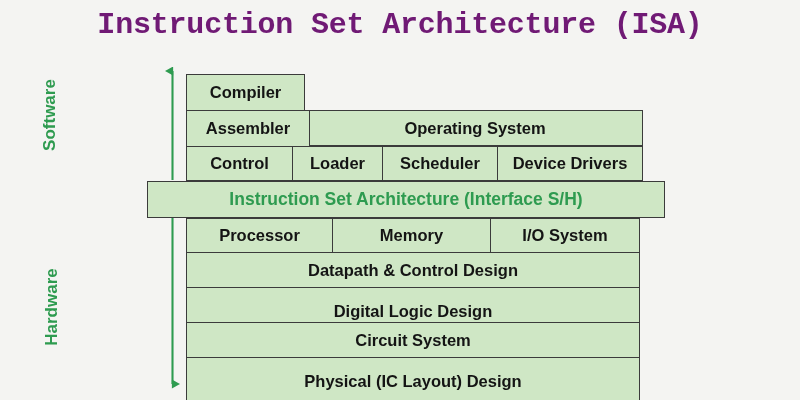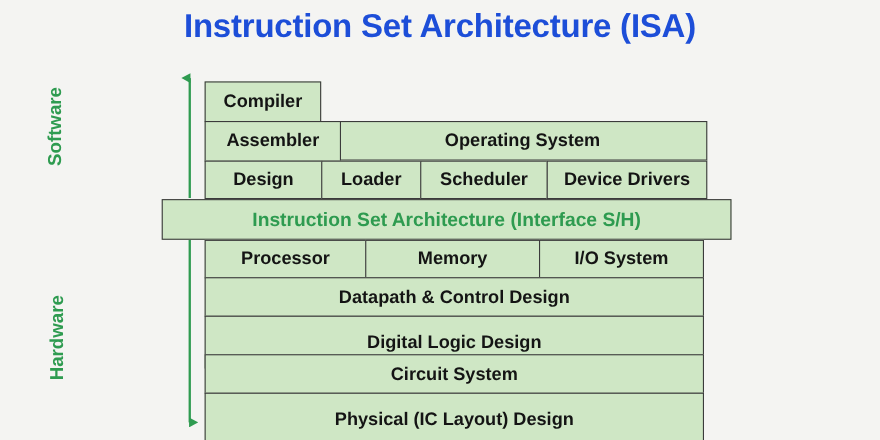--- a/index.html
+++ b/index.html
@@ -19,22 +19,23 @@
     height: 400px;
   }
   #title {
     position: absolute;
     left: 0;
     top: 8px;
     width: 800px;
     text-align: center;
     font-size: 30px;
     font-weight: bold;
-    color: #1d4ed8;
+    color: #701a75;
     letter-spacing: -0.2px;
+    font-family: Liberation Mono, monospace;
   }
 
   
   .box {
     position: absolute;
     box-sizing: border-box;
     background: #cfe7c5;
     border: 1.6px solid #3b3b3b;
     display: flex;
     align-items: center;
@@ -98,26 +99,26 @@
     </defs>
 
     <line x1="172.5" y1="180" x2="172.5" y2="71" stroke="#2e9b50" stroke-width="2.1" marker-end="url(#arrowDown)"></line>
 
     <line x1="172.5" y1="218" x2="172.5" y2="384" stroke="#2e9b50" stroke-width="2.1" marker-end="url(#arrowDown)"></line>
   </svg>
 
   <div class="axis-label sw">Software</div>
   <div class="axis-label hw">Hardware</div>
 
-  <div class="box" style="left:186px; top:74px; width:106px; height:37px;">Compiler</div>
+  <div class="box" style="left:186px; top:74px; width:119px; height:37px;">Compiler</div>
 
   <div class="box" style="left:307px; top:110px; width:336px; height:36px;">Operating System</div>
   <div class="box" style="left:186px; top:110px; width:124px; height:37px;">Assembler</div>
 
-  <div class="box" style="left:186px; top:146px; width:107px; height:35px;">Design</div>
+  <div class="box" style="left:186px; top:146px; width:107px; height:35px;">Control</div>
   <div class="box" style="left:292px; top:146px; width:91px; height:35px;">Loader</div>
   <div class="box" style="left:382px; top:146px; width:116px; height:35px;">Scheduler</div>
   <div class="box" style="left:497px; top:146px; width:146px; height:35px;">Device Drivers</div>
 
   <div class="box isa" style="left:147px; top:181px; width:518px; height:37px;">Instruction Set Architecture (Interface S/H)</div>
 
   <div class="box" style="left:186px; top:218px; width:147px; height:35px;">Processor</div>
   <div class="box" style="left:332px; top:218px; width:159px; height:35px;">Memory</div>
   <div class="box" style="left:490px; top:218px; width:150px; height:35px;">I/O System</div>
 

